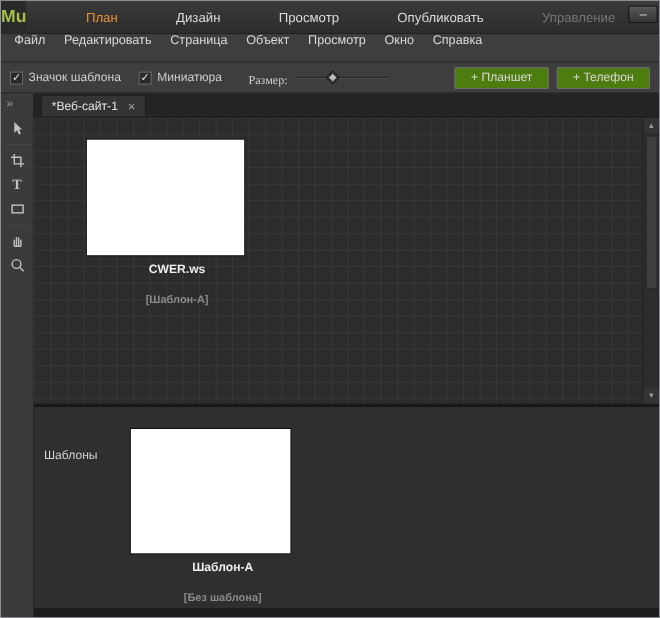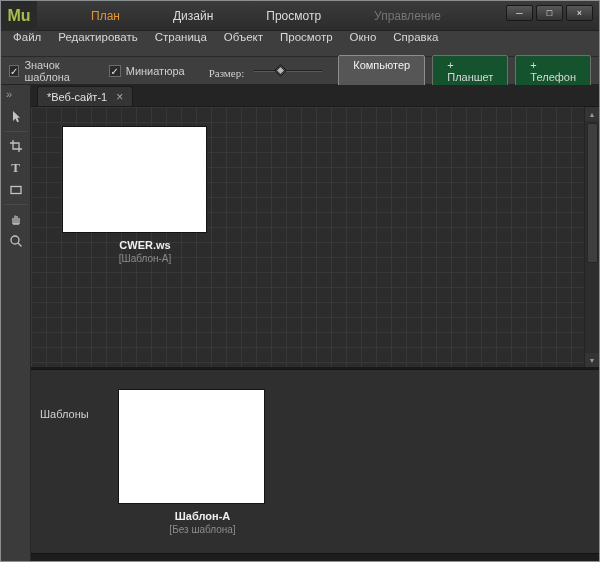--- a/index.html
+++ b/index.html
@@ -32,21 +32,21 @@
   .chk { display:flex; align-items:center; gap:5px; margin-right:16px; }
   .chk .box { width:12px; height:12px; background:#2a2a2a; border:1px solid #6b6b6b;
               color:#e6e6e6; font-size:10px; line-height:11px; text-align:center; }
   .size-label { margin:4px 10px 0 8px;font-family:Liberation Serif, serif; }
   .slider { position:relative; width:82px; height:14px; margin-right:16px; }
   .slider .track { position:absolute; left:0; right:0; top:6px; height:2px; background:#242424;
                    border-bottom:1px solid #5a5a5a; }
   .slider .thumb { position:absolute; left:34%; top:3px; width:7px; height:7px; background:#b9b9b9;
                    transform:rotate(45deg); border:1px solid #222; }
   .device-buttons { margin-left:auto; display:flex; gap:7px; }
-  .dev-btn { padding:3px 14px; font-size:11px; color:#d8d8d8; background:#14532d;
+  .dev-btn { padding:3px 14px; font-size:11px; color:#d8d8d8; background:#4d7c0f;
              border:1px solid #6e6e6e; border-radius:2px; }
   .dev-btn.active { background:#565656; border-color:#8d8d8d; color:#f2f2f2; }
 
   
   .app-body { display:flex; height:476px; }
   .toolstrip { width:30px; background:#3b3b3b; border-right:1px solid #262626;
                display:flex; flex-direction:column; align-items:center; padding-top:3px; }
   .expand-chevron { align-self:flex-start; margin-left:5px; color:#9c9c9c; font-size:11px; margin-bottom:6px; }
   .tool-sep { width:22px; height:1px; background:#2d2d2d; border-bottom:1px solid #4a4a4a; margin:3px 0; }
   .tool { width:24px; height:22px; display:flex; align-items:center; justify-content:center;
@@ -62,25 +62,25 @@
              background:#343434; border:1px solid #1a1a1a; border-bottom:none;
              border-radius:3px 3px 0 0; font-size:11px; color:#e2e2e2; }
   .doc-tab .tab-close { color:#a8a8a8; font-size:12px; line-height:1; }
 
   .plan-area { position:relative; height:262px; overflow:hidden;
                background-color:#2c2c2c;
                background-image:linear-gradient(#383838 1px, transparent 1px),
                                 linear-gradient(90deg,#383838 1px, transparent 1px);
                background-size:15px 15px; border-bottom:2px solid #191919; }
 
-  .page-card { position:absolute; left:32px; top:20px; width:164px; text-align:center; }
+  .page-card { position:absolute; left:48px; top:20px; width:164px; text-align:center; }
   .thumb { background:#fff; box-shadow:0 0 0 1px #141414; }
   .page-card .thumb { width:143px; height:105px; }
   .card-title { margin-top:7px; font-size:11px; font-weight:bold; color:#efefef; }
-  .card-sub { margin-top:2px; font-size:10px; color:#8c8c8c; }
+  .card-sub { margin-top:16px; font-size:10px; color:#8c8c8c;font-weight:bold; }
 
   .scrollbar { position:absolute; right:0; top:0; bottom:0; width:15px; background:#2d2d2d;
                border-left:1px solid #232323; display:flex; flex-direction:column; align-items:center; }
   .scroll-btn { width:100%; height:14px; display:flex; align-items:center; justify-content:center;
                 color:#989898; font-size:7px; background:#343434; }
   .scroll-btn.down { margin-top:auto; }
   .scroll-thumb { width:11px; height:140px; margin-top:2px; background:#3f3f3f; border:1px solid #262626;
                   border-radius:2px; }
 
   .masters-panel { flex:1; position:relative; background:#2f2f2f; border-top:1px solid #141414; }
@@ -94,20 +94,21 @@
 <body>
 
 <div class="window">
 
   <div class="titlebar">
     <div class="logo">Mu</div>
     <div class="mode-tabs">
       <div class="mode-tab active">План</div>
       <div class="mode-tab">Дизайн</div>
       <div class="mode-tab">Просмотр</div>
+      <div class="mode-tab">Опубликовать</div>
       <div class="mode-tab disabled">Управление</div>
     </div>
     <div class="win-controls">
       <div class="win-btn">─</div>
       <div class="win-btn">□</div>
       <div class="win-btn">×</div>
     </div>
   </div>
 
   <div class="menubar">
@@ -128,21 +129,20 @@
     <div class="chk">
       <span class="box">✓</span>
       <span>Миниатюра</span>
     </div>
     <span class="size-label">Размер:</span>
     <div class="slider">
       <div class="track"></div>
       <div class="thumb"></div>
     </div>
     <div class="device-buttons">
-      <div class="dev-btn active">Компьютер</div>
       <div class="dev-btn">+ Планшет</div>
       <div class="dev-btn">+ Телефон</div>
     </div>
   </div>
 
   <div class="app-body">
 
     <div class="toolstrip">
       <div class="expand-chevron">»</div>
       <div class="tool">

